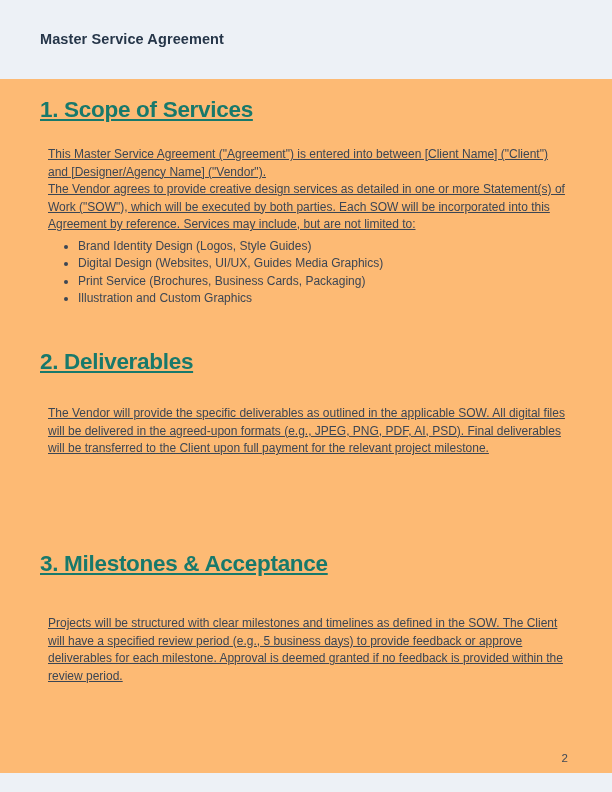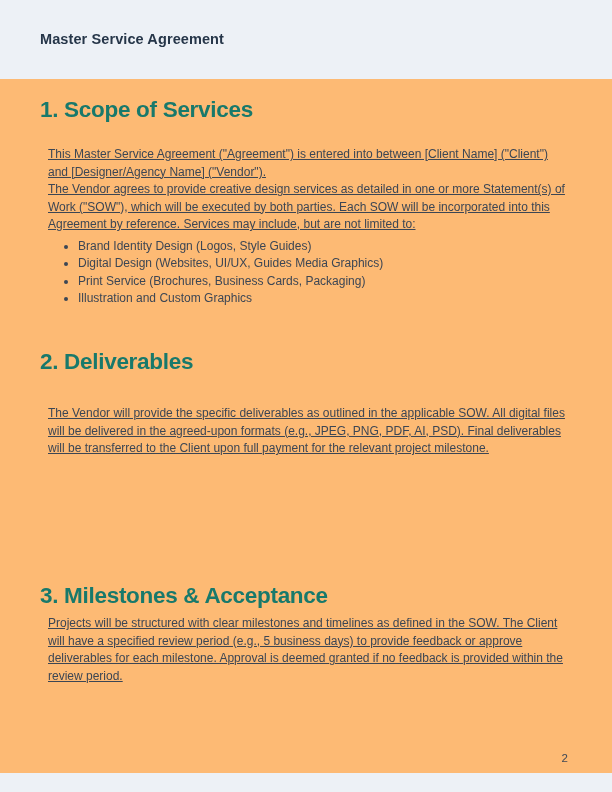--- a/index.html
+++ b/index.html
@@ -35,24 +35,25 @@
   }
   .section-heading {
     position: absolute;
     left: 40px;
     margin: 0;
     font-size: 22.5px;
     line-height: 28px;
     font-weight: bold;
     letter-spacing: -0.3px;
     color: #18796b;
+    text-decoration: underline;
   }
   .heading-1 { top: 96px; }
   .heading-2 { top: 348px; }
-  .heading-3 { top: 582px; }
+  .heading-3 { top: 550px; }
   .section-body {
     position: absolute;
     left: 48px;
     width: 517px;
     font-size: 12px;
     line-height: 17.5px;
     color: #3c4654;
   }
   .body-1 { top: 146px; }
   .body-2 { top: 405px; }

